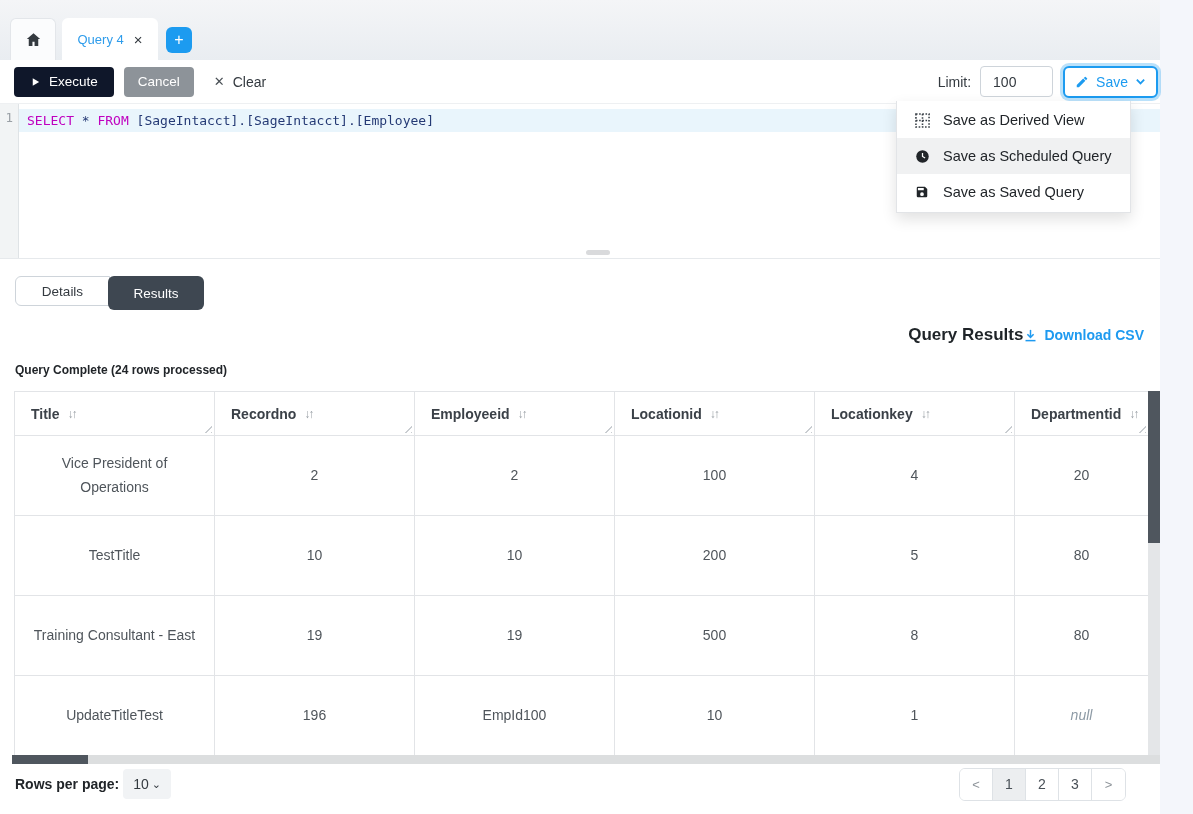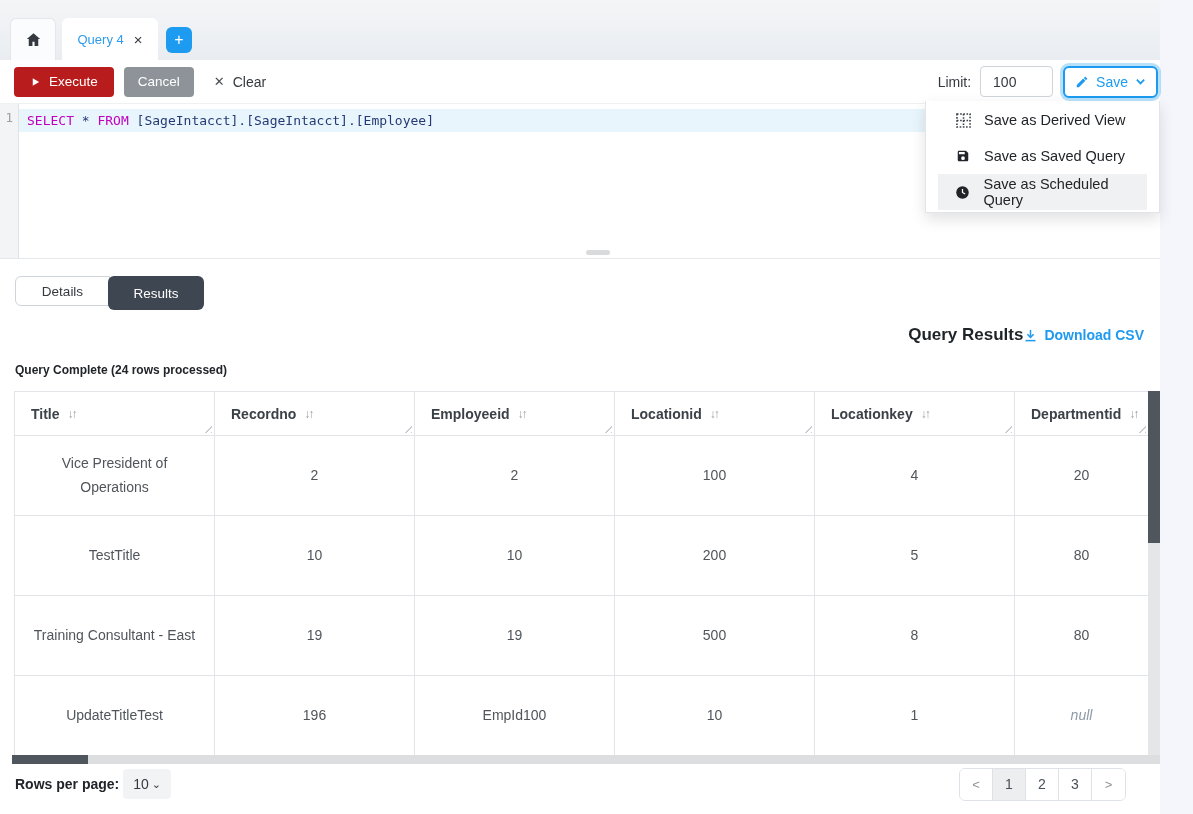--- a/index.html
+++ b/index.html
@@ -20,21 +20,21 @@
   .query-tab .tab-label { color:#2e9ceb; font-size:13px; }
   .query-tab .tab-close { color:#343a40; font-size:15px; line-height:1; cursor:pointer; }
   .add-tab { position:absolute; left:166px; top:27px; width:26px; height:26px; background:#1c9bf0;
              border:none; border-radius:6px; color:#fff; font-size:16px; line-height:24px; cursor:pointer; }
 
   
   .toolbar { position:absolute; left:0; top:60px; width:1160px; height:43px; background:#fff;
              display:flex; align-items:center; padding:0 2px 0 14px; }
   .btn { border:none; border-radius:4px; font-size:13.5px; cursor:pointer; height:30px;
          display:inline-flex; align-items:center; gap:8px; font-family:inherit; }
-  .btn-execute { background:#b91c1c; color:#fff; padding:0 16px; }
+  .btn-execute { background:#0f172a; color:#fff; padding:0 16px; }
   .btn-cancel  { background:#8d9399; color:#fff; padding:0 14px; margin-left:10px; }
   .clear { display:inline-flex; align-items:center; gap:8px; margin-left:20px; cursor:pointer;
            color:#343a40; font-size:14px; }
   .clear .x { color:#4a5056; font-size:13px; }
   .toolbar .spacer { flex:1; }
   .limit-label { font-size:14px; color:#343a40; margin-right:9px; }
   .limit-input { width:73px; height:31px; border:1px solid #ced4da; border-radius:4px;
                  font-size:14px; color:#343a40; padding:0 0 0 12px; font-family:inherit; margin-right:10px; }
   .btn-save { background:#fff; border:2px solid #1c9bf0; border-radius:6px; color:#1c9bf0;
               height:32px; padding:6px 10px; font-size:14px; display:inline-flex; align-items:center; gap:7px;
@@ -49,23 +49,23 @@
              font-size:12.5px; color:#9aa0a6; }
   .code-line { position:absolute; left:19px; right:0; top:5px; height:23px; background:#e9f5fc;
                display:flex; align-items:center; padding-left:8px;
                font-family:"DejaVu Sans Mono", monospace; font-size:13px; white-space:pre; cursor:text; }
   .tok-kw { color:#bf00bf; }
   .tok-id { color:#253a75; }
   .split-handle { position:absolute; left:586px; bottom:3px; width:24px; height:5px;
                   background:#d9dadc; border-radius:3px; cursor:row-resize; }
 
   
-  .save-menu { position:absolute; left:925px; top:101px; width:235px; background:#fff;
+  .save-menu { position:absolute; left:896px; top:101px; width:235px; background:#fff;
                border:1px solid #e2e4e7; border-top:none; box-shadow:0 6px 14px rgba(0,0,0,.12);
-               padding:1px 12px 2px; z-index:30; }
+               padding:1px 0 2px; z-index:30; }
   .save-menu .item { height:36px; display:flex; align-items:center; gap:13px; padding-left:17px;
                      font-size:14.5px; color:#212529; cursor:pointer; }
   .save-menu .item.active { background:#f0f1f2; }
   .save-menu .micon { width:16px; display:flex; justify-content:center; }
 
   
   .results { position:absolute; left:0; top:258px; width:1160px; height:556px; background:#fff;
              border-top:1px solid #e6e9ec; }
   .res-tabs { position:absolute; top:17px; left:15px; display:flex; }
   .tab-details { width:95px; height:30px; background:#fff; border:1px solid #ced4da;
@@ -181,36 +181,36 @@
         <svg width="15" height="15" viewBox="0 0 16 16">
             <g fill="none" stroke="#3a4148" stroke-width="1.7" stroke-dasharray="1.7 1.7">
               <rect x="1" y="1" width="14" height="14"></rect>
               <line x1="1" y1="8" x2="15" y2="8"></line>
               <line x1="8" y1="1" x2="8" y2="15"></line>
             </g>
           </svg>
       </span>
       <span>Save as Derived View</span>
     </div>
-    <div class="item">
-      <span class="micon">
-        <svg width="14" height="14" viewBox="0 0 24 24">
-            <path fill="#212529" d="M17 3H5a2 2 0 0 0-2 2v14a2 2 0 0 0 2 2h14a2 2 0 0 0 2-2V7l-4-4zm-5 16a3.2 3.2 0 1 1 0-6.4 3.2 3.2 0 0 1 0 6.4zM15 9H5V5h10v4z"></path>
-          </svg>
-      </span>
-      <span>Save as Saved Query</span>
-    </div>
     <div class="item active">
       <span class="micon">
         <svg width="15" height="15" viewBox="0 0 24 24">
             <circle cx="12" cy="12" r="10" fill="#212529"></circle>
             <path d="M12 6.5V12l4.2 2.4" stroke="#ffffff" stroke-width="2" fill="none"></path>
           </svg>
       </span>
       <span>Save as Scheduled Query</span>
+    </div>
+    <div class="item">
+      <span class="micon">
+        <svg width="14" height="14" viewBox="0 0 24 24">
+            <path fill="#212529" d="M17 3H5a2 2 0 0 0-2 2v14a2 2 0 0 0 2 2h14a2 2 0 0 0 2-2V7l-4-4zm-5 16a3.2 3.2 0 1 1 0-6.4 3.2 3.2 0 0 1 0 6.4zM15 9H5V5h10v4z"></path>
+          </svg>
+      </span>
+      <span>Save as Saved Query</span>
     </div>
   </div>
 
   <section class="results">
 
     <div class="res-tabs">
       <div class="tab-details">
         <span>Details</span>
       </div>
       <div class="tab-results">

